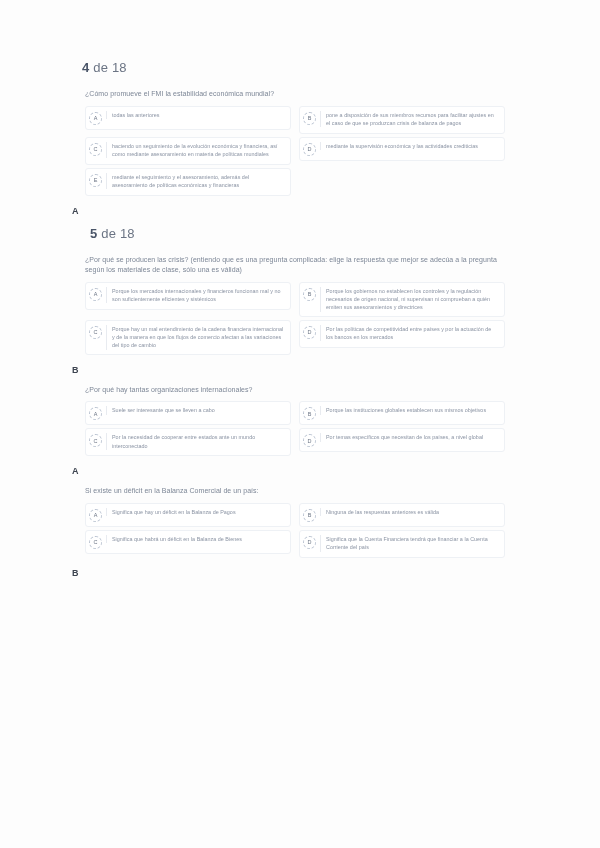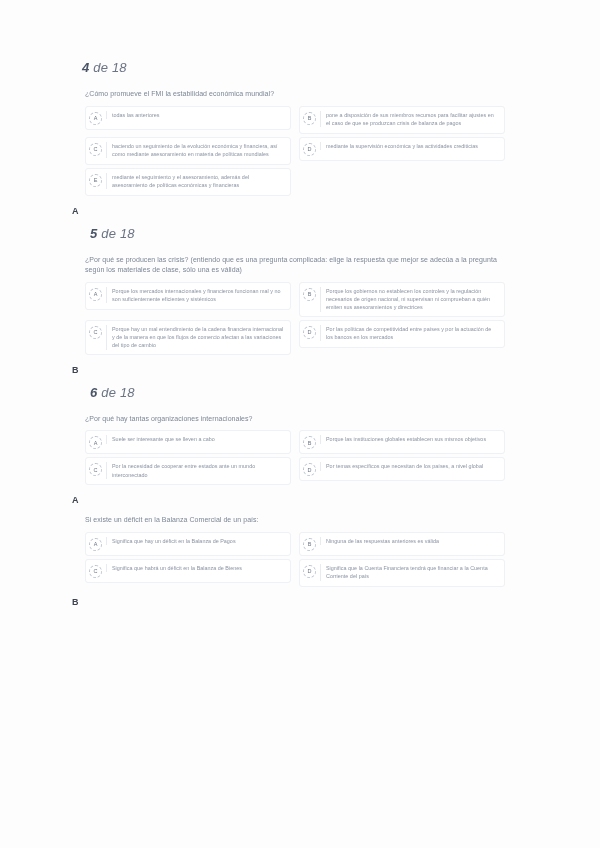--- a/index.html
+++ b/index.html
@@ -26,21 +26,20 @@
     width: 450px;
   }
 
   
   .qblock { margin-bottom: 6px; }
   .qhead {
     font-size: 13px;
     color: #6b7484;
     margin: 0 0 14px 22px;
     letter-spacing: .2px;
-    font-style: italic;
   }
   .qhead .qnum { font-weight: 700; color: #4a5568; }
   .qhead.indent2 { margin-left: 30px; }
 
   .qtext {
     font-size: 7px;
     line-height: 1.5;
     color: #7c8696;
     margin: 0 0 6px 25px;
     max-width: 420px;
@@ -158,23 +157,20 @@
         <div class="opt tall">
           <span class="bullet">D</span>
           <span class="otext">Por las políticas de competitividad entre países y por la actuación de los bancos en los mercados</span>
         </div>
       </div>
     </div>
 
     <div class="answer">B</div>
 
     <div class="qblock">
-      <div class="qhead indent2">
-        <span class="qnum">6</span><span> de 18</span>
-      </div>
       <p class="qtext">¿Por qué hay tantas organizaciones internacionales?</p>
       <div class="opts">
         <div class="opt">
           <span class="bullet">A</span>
           <span class="otext">Suele ser interesante que se lleven a cabo</span>
         </div>
         <div class="opt">
           <span class="bullet">B</span>
           <span class="otext">Porque las instituciones globales establecen sus mismos objetivos</span>
         </div>

